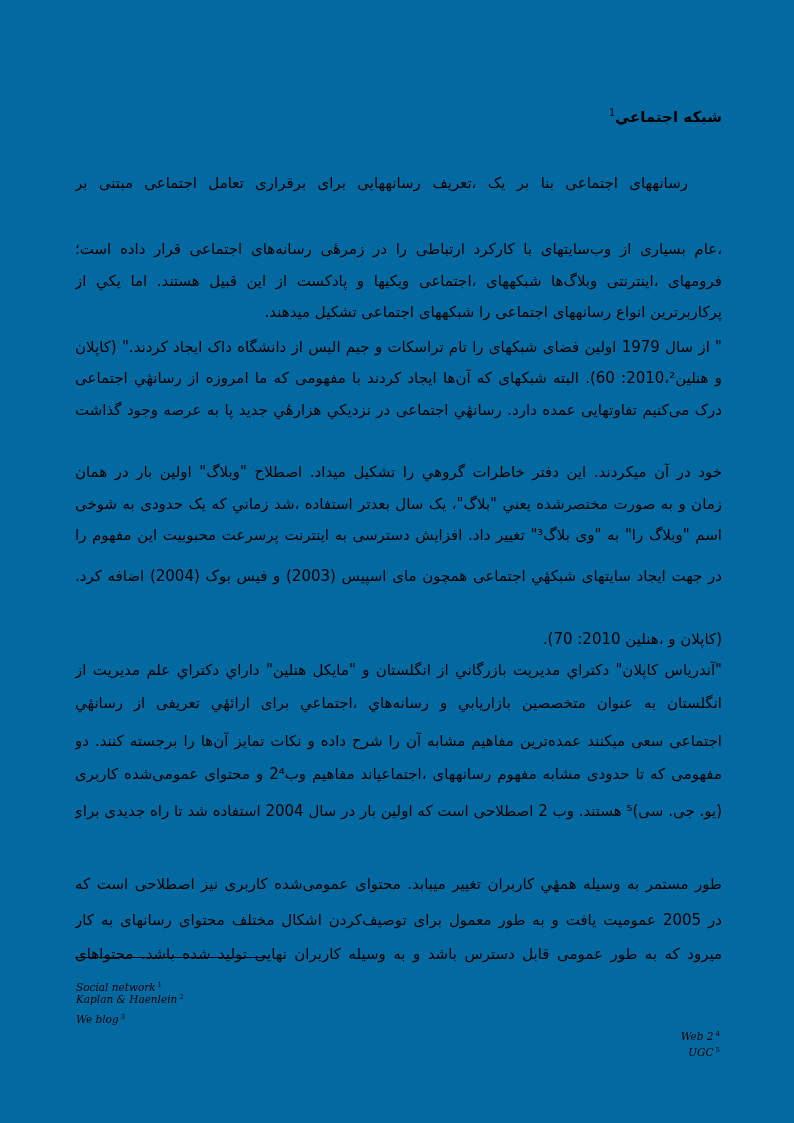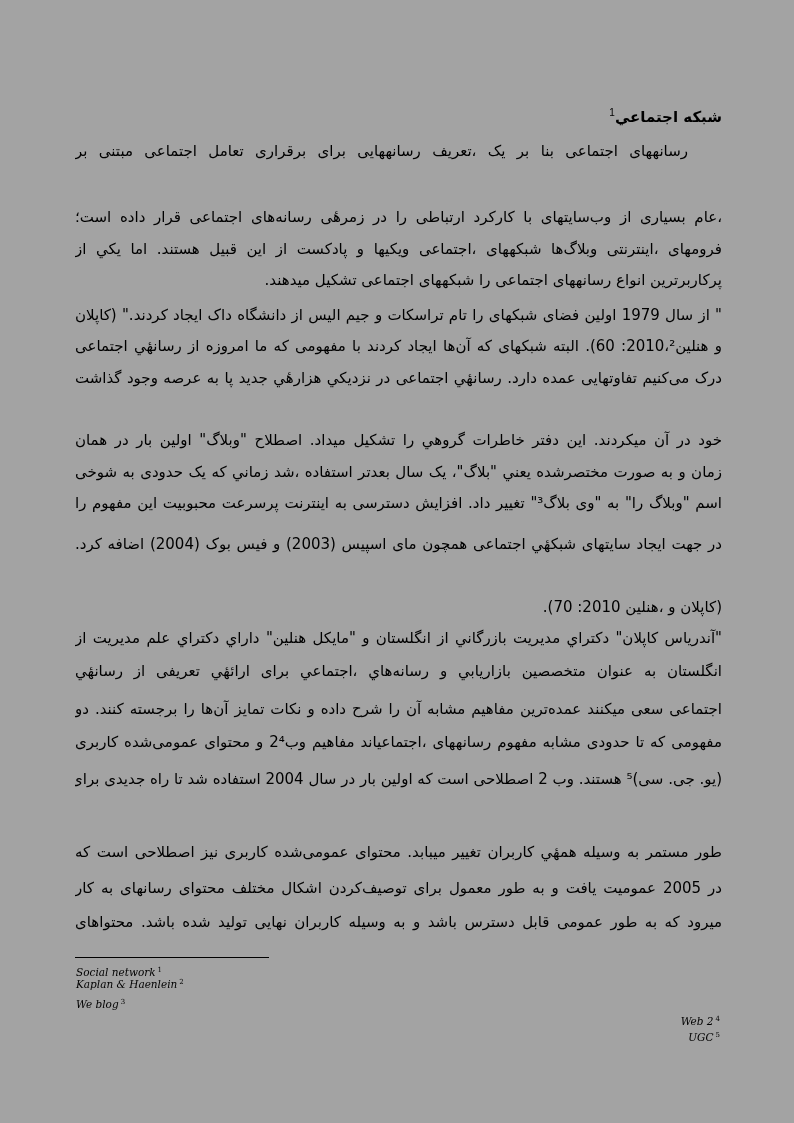--- a/index.html
+++ b/index.html
@@ -12,21 +12,21 @@
       height: 1123px;
       position: relative;
       overflow: hidden;
       color: #000000;
     }
     .page {
       position: absolute;
       left: 0; top: 0;
       width: 794px;
       height: 1123px;
-      background: #a3a3a3;
+      background: #0369a1;
     }
     .heading {
       position: absolute;
       right: 72px;
       top: 107px;
       direction: rtl;
       font-family: "DejaVu Sans", sans-serif;
       font-weight: bold;
       font-size: 15px;
       line-height: 20px;
@@ -44,40 +44,42 @@
       left: 75px;
       right: 72px;
       direction: rtl;
       font-family: "DejaVu Sans", sans-serif;
       font-size: 15px;
       line-height: 20px;
       white-space: nowrap;
       text-align: justify;
       text-align-last: justify;
       overflow: hidden;
+      margin-top: 32px;
     }
     .body-line.indent { right: 106px; }
     .body-line.last {
       text-align-last: right;
     }
     .fn-rule {
       position: absolute;
       left: 75px;
       top: 957px;
       width: 194px;
       height: 0;
       border-top: 1px solid #000000;
     }
     .fn {
       position: absolute;
       font-family: "DejaVu Serif", serif;
       font-style: italic;
       font-size: 10.5px;
       line-height: 16px;
       white-space: nowrap;
+      margin-top: 15px;
     }
     .fn.left { left: 76px; }
     .fn.right { right: 74px; text-align: right; }
     .fn sup {
       font-style: normal;
       font-size: 7px;
       vertical-align: super;
       line-height: 0;
       margin-left: 2px;
     }

